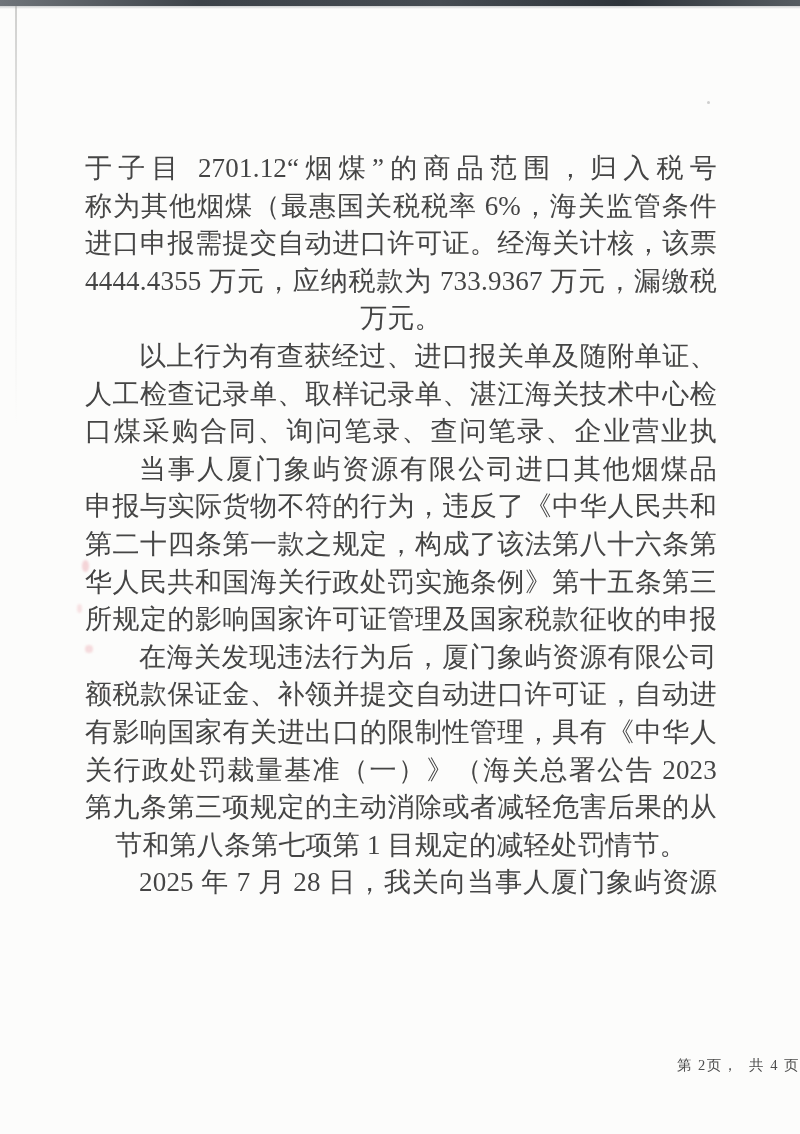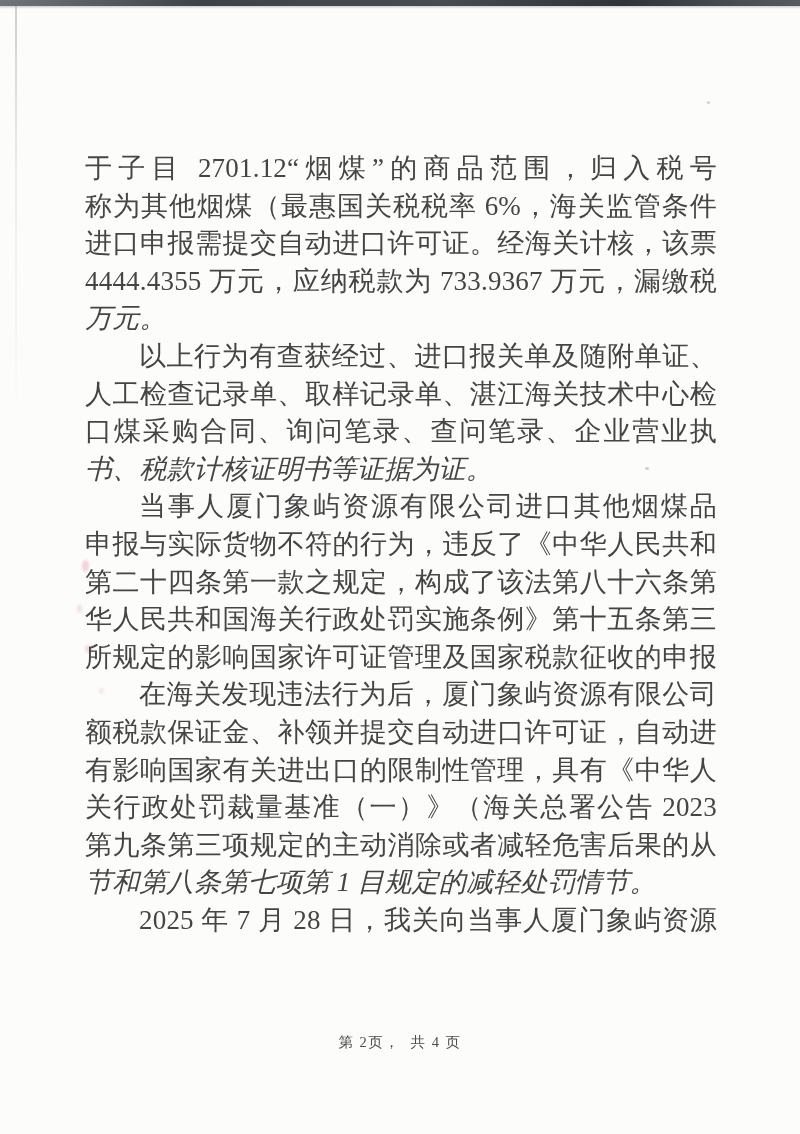--- a/index.html
+++ b/index.html
@@ -77,35 +77,34 @@
     height: 37.6px;
     overflow: hidden;
     white-space: nowrap;
   }
   .line.j {
     text-align: justify;
     text-align-last: justify;
     white-space: normal;
   }
   .line.end {
-    text-align: left;
-    font-style: italic;
+    text-align: center;
   }
   .line.ind {
     padding-left: 54px;
   }
   .line.j.ind {
     width: 578px;
   }
 
   .footer {
     position: absolute;
-    left: 0; top: 1033px;
+    left: 0; top: 1056px;
     width: 100%;
-    text-align: center;
+    text-align: right;
     font-size: 14.5px;
     color: #4c4c4c;
     letter-spacing: 1.5px;
     white-space: pre;
   }
 </style>
 </head>
 <body>
 
 <div class="page">
@@ -128,21 +127,20 @@
       <div class="line j">称为其他烟煤（最惠国关税税率 6%，海关监管条件为 47Axy），</div>
       <div class="line j">进口申报需提交自动进口许可证。经海关计核，该票货物货值为</div>
       <div class="line j">4444.4355 万元，应纳税款为 733.9367 万元，漏缴税款 125.7859</div>
       <div class="line end">万元。</div>
     </div>
 
     <div>
       <div class="line j ind">以上行为有查获经过、进口报关单及随附单证、海关进出境</div>
       <div class="line j">人工检查记录单、取样记录单、湛江海关技术中心检测报告、进</div>
       <div class="line j">口煤采购合同、询问笔录、查问笔录、企业营业执照、授权委托</div>
-      <div class="line end">书、税款计核证明书等证据为证。</div>
     </div>
 
     <div>
       <div class="line j ind">当事人厦门象屿资源有限公司进口其他烟煤品名、税则号列</div>
       <div class="line j">申报与实际货物不符的行为，违反了《中华人民共和国海关法》</div>
       <div class="line j">第二十四条第一款之规定，构成了该法第八十六条第三项和《中</div>
       <div class="line j">华人民共和国海关行政处罚实施条例》第十五条第三项、第四项</div>
       <div class="line j">所规定的影响国家许可证管理及国家税款征收的申报不实违规</div>
     </div>
 

